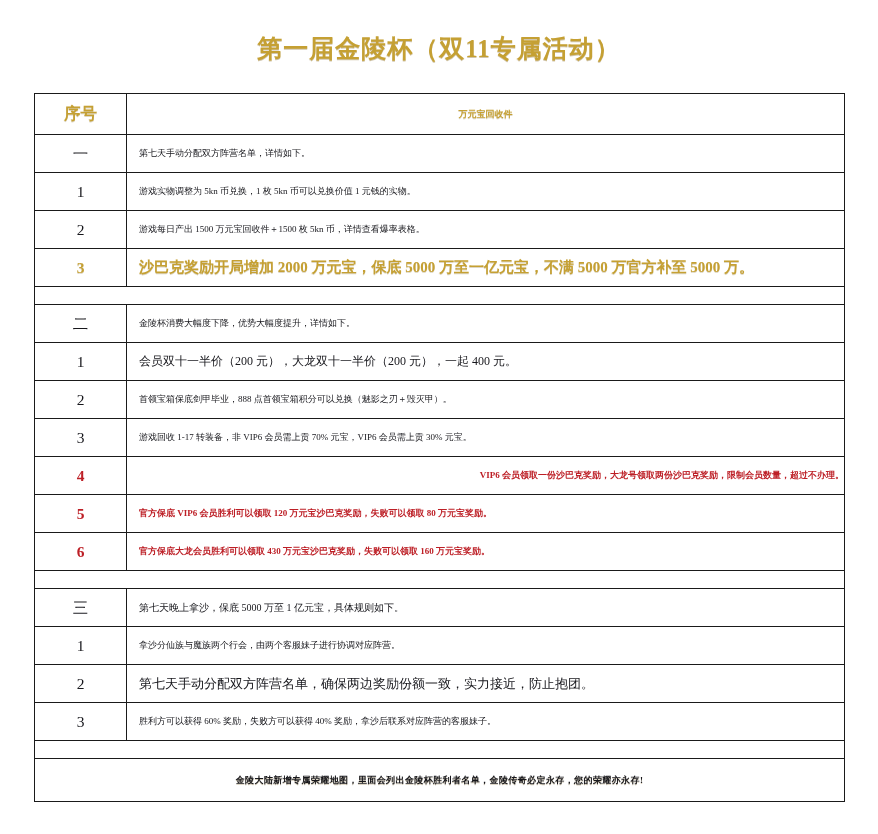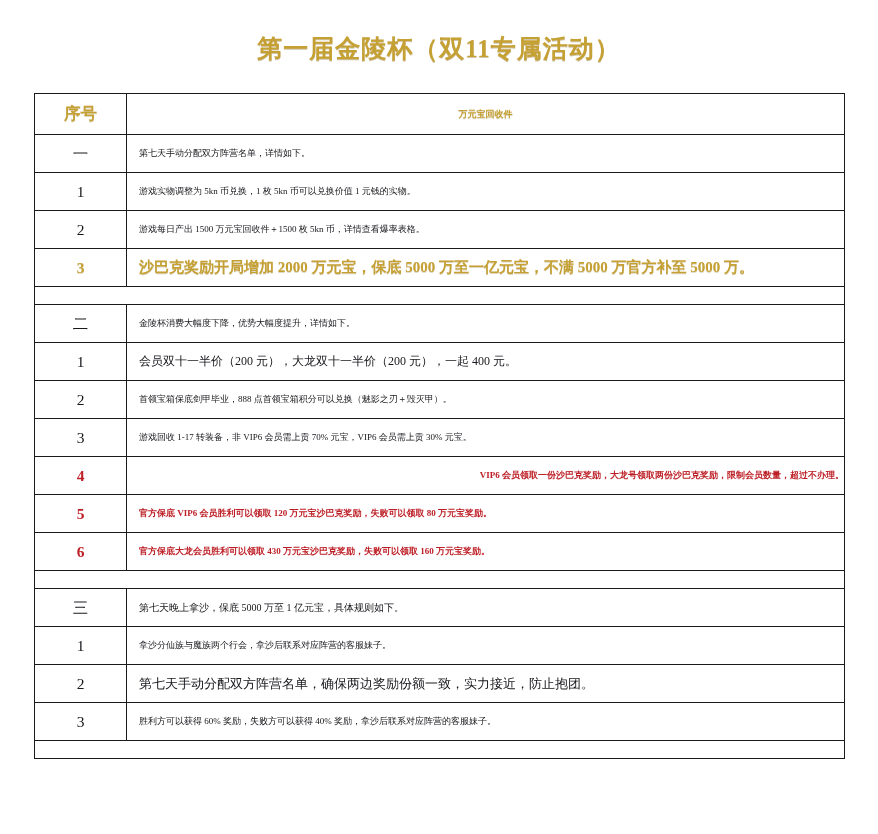--- a/index.html
+++ b/index.html
@@ -177,30 +177,33 @@
           </tr>
           <tr class="spacer">
             <td colspan="2"></td>
           </tr>
           <tr class="">
             <td class="cell-no">三</td>
             <td class="cell-desc" style="font-size: 10px;">第七天晚上拿沙，保底 5000 万至 1 亿元宝，具体规则如下。</td>
           </tr>
           <tr class="">
             <td class="cell-no">1</td>
-            <td class="cell-desc" style="font-size: 9px;">拿沙分仙族与魔族两个行会，拿沙后联系对应阵营的客服妹子。</td>
+            <td class="cell-desc" style="font-size: 9px;">拿沙分仙族与魔族两个行会，由两个客服妹子进行协调对应阵营。</td>
           </tr>
           <tr class="">
             <td class="cell-no">2</td>
             <td class="cell-desc" style="font-size: 13px;">第七天手动分配双方阵营名单，确保两边奖励份额一致，实力接近，防止抱团。</td>
           </tr>
           <tr class="">
             <td class="cell-no">3</td>
             <td class="cell-desc" style="font-size: 9px;">胜利方可以获得 60% 奖励，失败方可以获得 40% 奖励，拿沙后联系对应阵营的客服妹子。</td>
           </tr>
           <tr class="spacer">
             <td colspan="2"></td>
+          </tr>
+          <tr class="footer-row">
+            <td colspan="2" style="font-size: 9px;">金陵大陆新增专属荣耀地图，里面会列出金陵杯胜利者名单，金陵传奇必定永存，您的荣耀亦永存!</td>
           </tr>
         </tbody>
     </table>
   </div>
 
 </div>
 
 </body></html>

